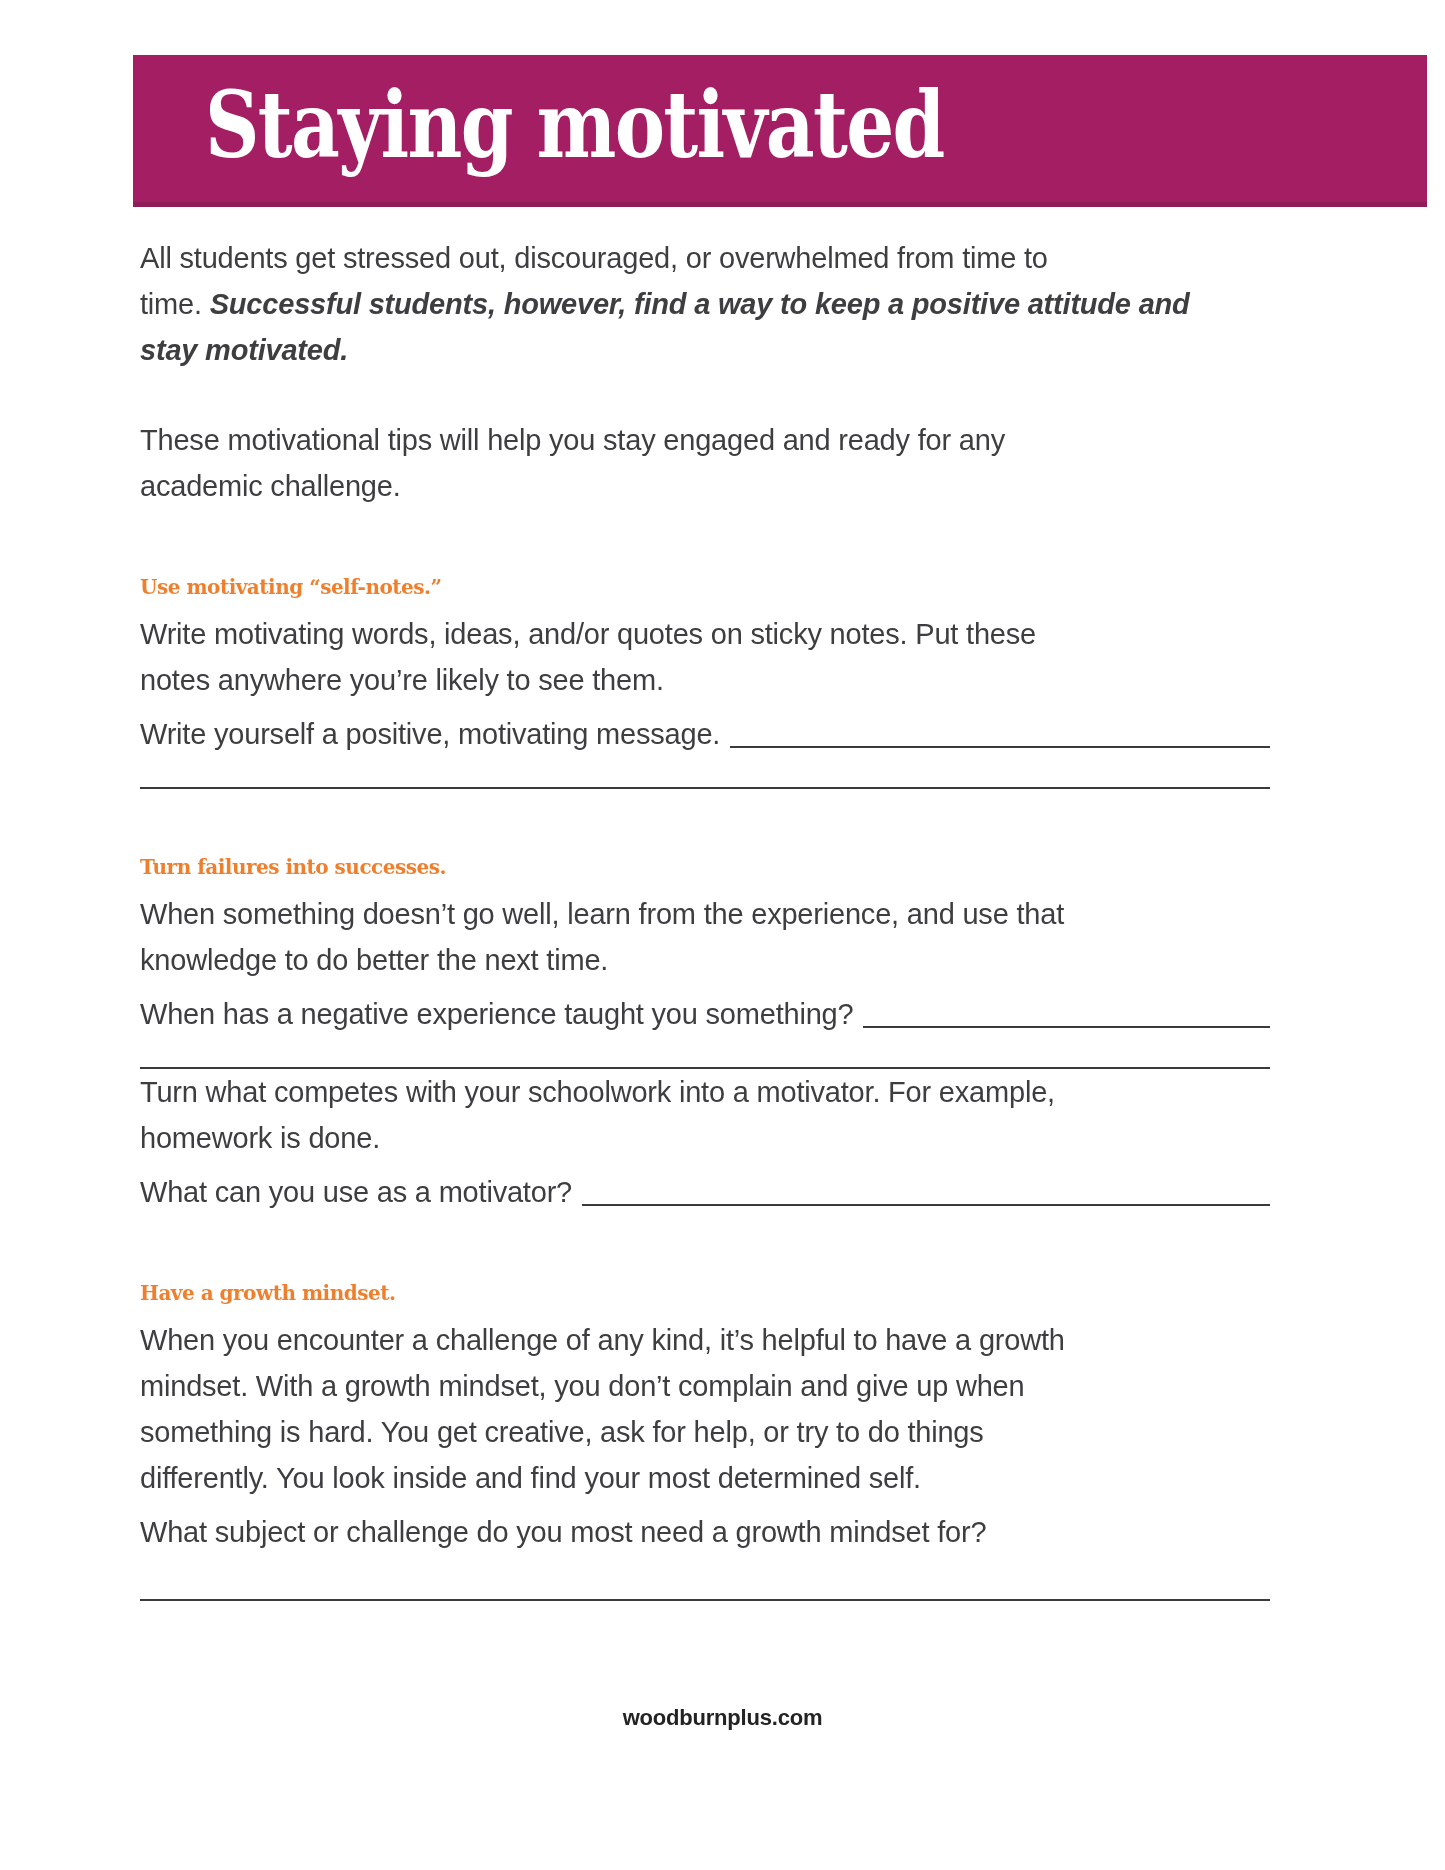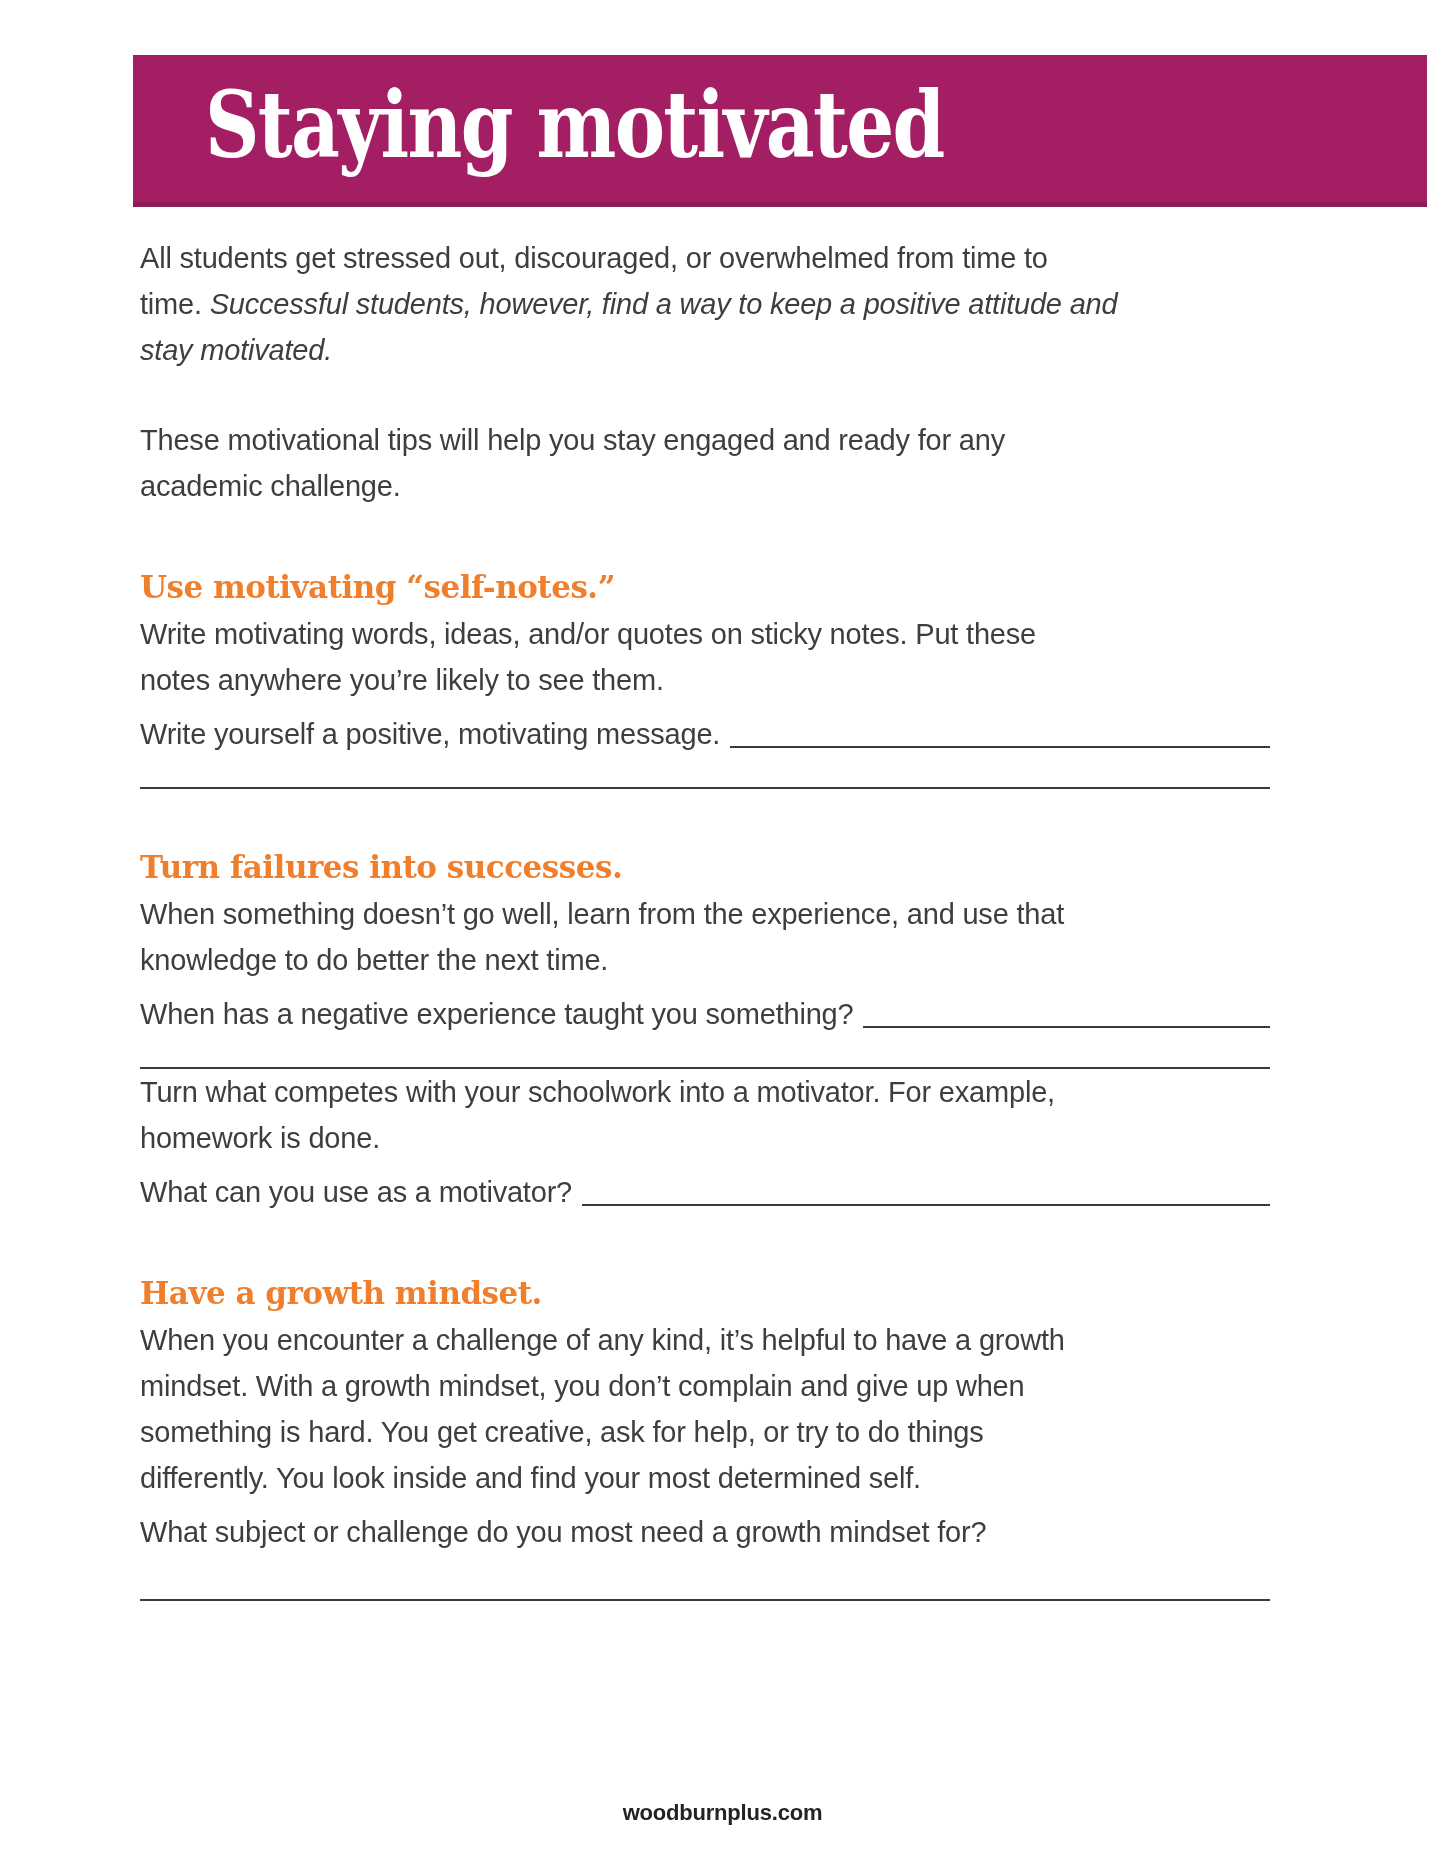--- a/index.html
+++ b/index.html
@@ -46,27 +46,27 @@
     left: 140px;
     width: 1130px;
     color: var(--body-text, #3E3E40);
   }
   .body-line {
     font-size: 29px;
     line-height: 46px;
     letter-spacing: -0.2px;
     white-space: nowrap;
   }
-  .italic { font-style: italic; }
+  .italic { font-style: italic; font-weight: bold; }
   .paragraph + .paragraph { margin-top: 44px; }
 
   .section-heading {
     font-family: "DejaVu Serif", serif;
     font-weight: bold;
-    font-size: 31px;
+    font-size: 20px;
     line-height: 44px;
     letter-spacing: -0.5px;
     color: var(--heading-orange, #F07F2D);
     margin-top: 56px;
     margin-bottom: 2px;
     white-space: nowrap;
   }
 
   .prompt-row {
     display: flex;
@@ -85,21 +85,21 @@
   }
   .blank-line {
     height: 30px;
     border-bottom: 2px solid var(--blank-line, #3A3A3A);
   }
   .blank-line.gap { margin-top: 14px; }
 
   
   .footer {
     position: absolute;
-    top: 1800px;
+    top: 1705px;
     left: 0;
     width: 100%;
     text-align: center;
   }
   .footer-url {
     font-size: 22px;
     font-weight: bold;
     color: #232323;
     letter-spacing: -0.2px;
   }

